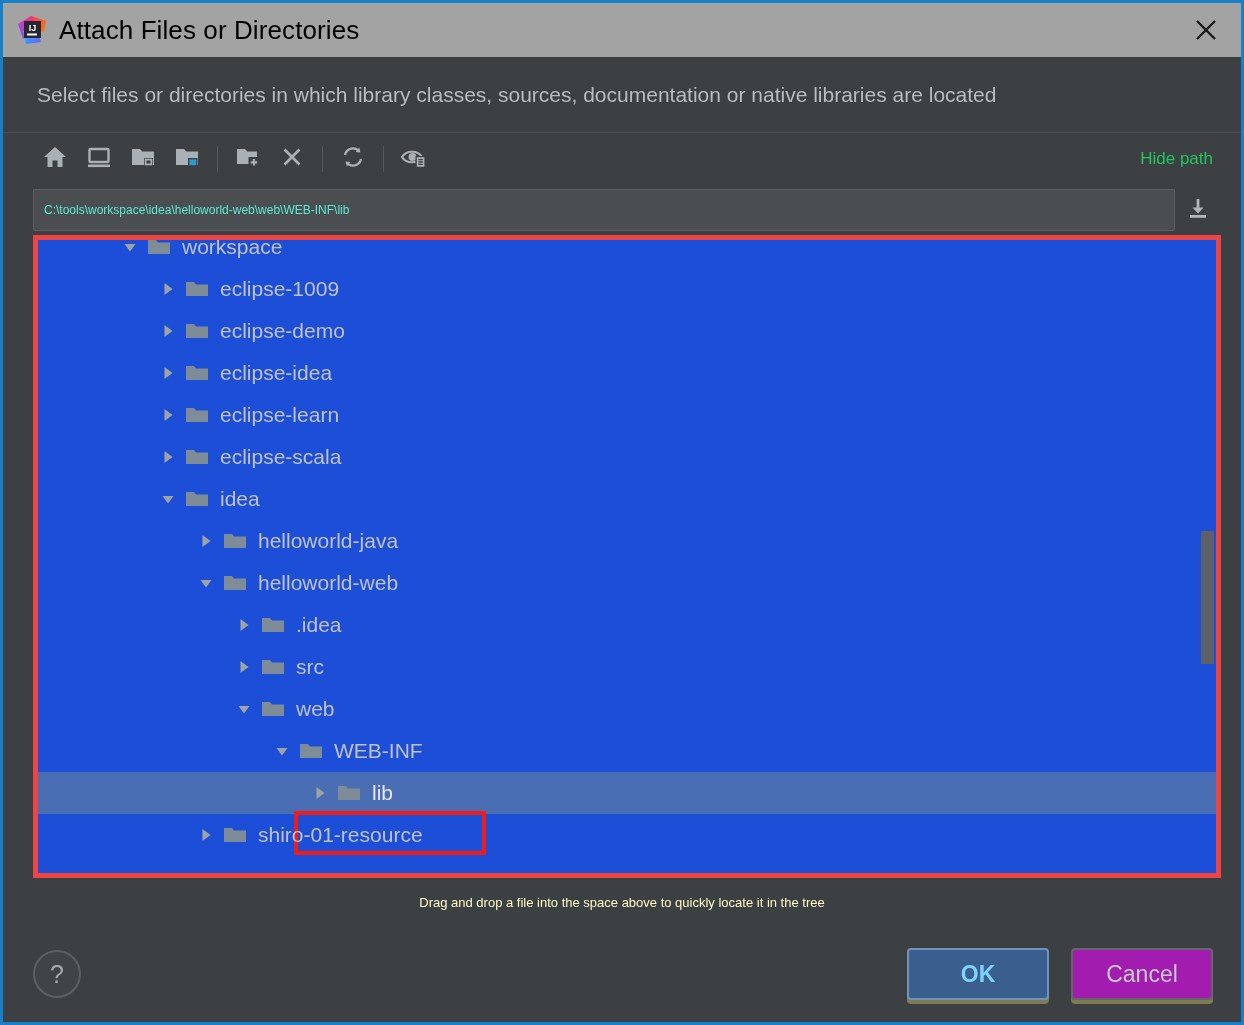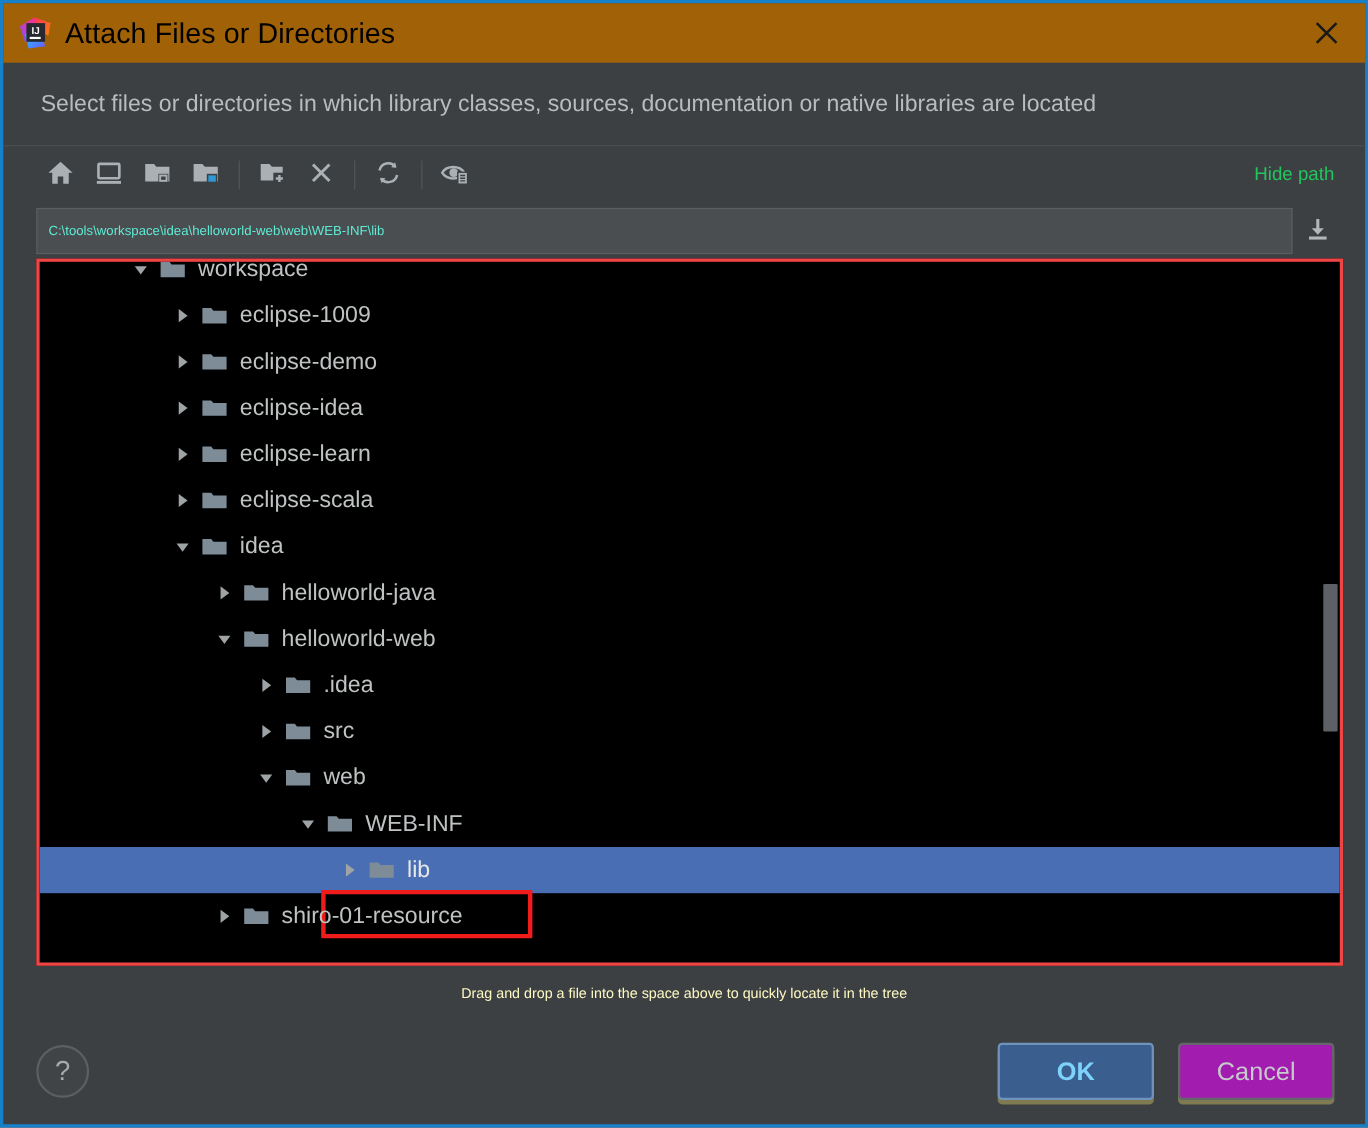--- a/index.html
+++ b/index.html
@@ -23,21 +23,21 @@
     box-sizing: border-box;
     border: 3px solid #1681c9;
     background: #3c4042;
     display: flex;
     flex-direction: column;
   }
 
   
   .titlebar {
     height: 54px;
-    background: #a16207;
+    background: #a3a3a3;
     display: flex;
     align-items: center;
     flex: 0 0 auto;
     position: relative;
   }
   .title-logo {
     width: 30px;
     height: 30px;
     margin-left: 14px;
     position: relative;
@@ -147,22 +147,22 @@
     align-items: center;
     justify-content: center;
     cursor: pointer;
     flex: 0 0 auto;
   }
 
   
   .tree-panel {
     margin: 0 20px 0 30px;
     flex: 1 1 auto;
-    background: #000000;
-    border: 3px solid #ef4444;
+    background: #1d4ed8;
+    border: 5px solid #ef4444;
     box-sizing: border-box;
     position: relative;
     overflow: hidden;
   }
   .tree-inner {
     position: absolute;
     left: 0;
     top: -14px;
     right: 0;
     bottom: 0;
@@ -590,21 +590,21 @@
               <path d="M3.5 6 L14.5 6 L9 13.5 Z" fill="#9ea3a6"></path>
             </svg>
           </div>
           <div class="tw-folder">
             <svg width="24" height="20" viewBox="0 0 24 20">
               <path d="M1 3 h8 l2 2.4 H23 V17 H1 Z" fill="#7d8c97"></path>
             </svg>
           </div>
           <div class="tw-label">web</div>
         </div>
-        <div class="tree-row" style="padding-left: 230px; text-decoration: underline;">
+        <div class="tree-row" style="padding-left: 230px;">
           <div class="tw-expander">
             <svg width="18" height="18" viewBox="0 0 18 18">
               <path d="M3.5 6 L14.5 6 L9 13.5 Z" fill="#9ea3a6"></path>
             </svg>
           </div>
           <div class="tw-folder">
             <svg width="24" height="20" viewBox="0 0 24 20">
               <path d="M1 3 h8 l2 2.4 H23 V17 H1 Z" fill="#7d8c97"></path>
             </svg>
           </div>

